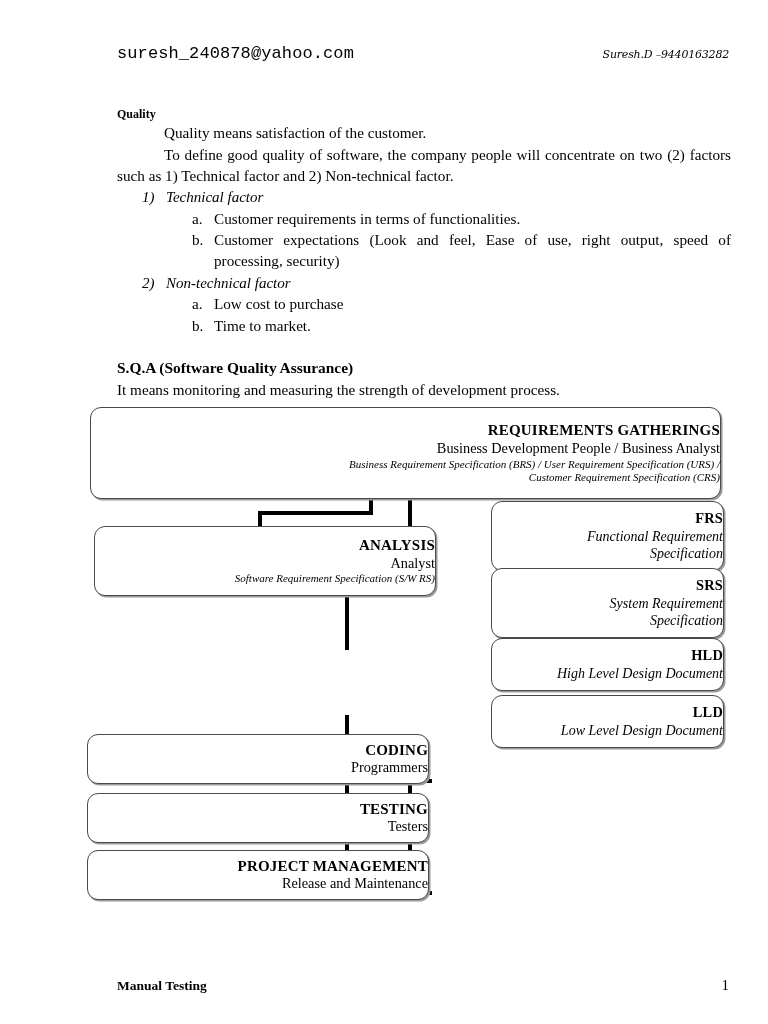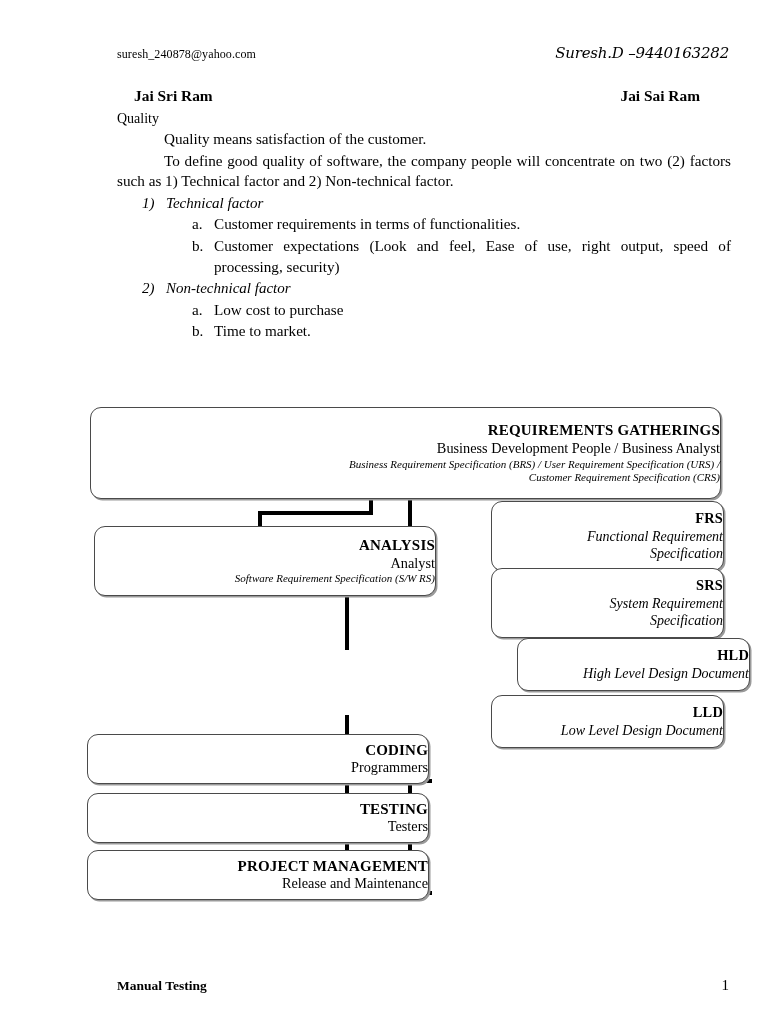--- a/index.html
+++ b/index.html
@@ -21,28 +21,28 @@
     position: absolute;
     top: 44px;
     left: 117px;
     width: 612px;
     display: flex;
     justify-content: space-between;
     align-items: baseline;
     font-size: 11.5px;
   }
   .hdr-email {
-    font-family: Liberation Serif, serif;
-    font-size: 12px;
+    font-family: Liberation Mono, monospace;
+    font-size: 17px;
     letter-spacing: .1px;
   }
   .hdr-contact {
     font-family: "DejaVu Serif", "Liberation Serif", serif;
     font-style: italic;
-    font-size: 15px;
+    font-size: 11px;
     letter-spacing: -.2px;
   }
 
   
   .doc-body {
     position: absolute;
     top: 86px;
     left: 117px;
     width: 614px;
     font-size: 15.2px;
@@ -50,23 +50,23 @@
   }
   .salutation-row {
     display: flex;
     justify-content: space-between;
     font-weight: bold;
     font-size: 15.4px;
     padding-left: 17px;
     padding-right: 31px;
   }
   .sec-heading {
-    font-weight: normal;
-    font-size: 14px;
-    margin-top: 2px;
+    font-weight: bold;
+    font-size: 12px;
+    margin-top: 20px;
   }
   .para {
     text-indent: 47px;
     margin-top: 1px;
     text-align: justify;
   }
   .para.justified {
     text-align: justify;
     text-align-last: left;
   }
@@ -152,24 +152,20 @@
 </head>
 <body>
 
 <div class="page-header">
   <span class="hdr-email">suresh_240878@yahoo.com</span>
   <span class="hdr-contact">Suresh.D –9440163282</span>
 </div>
 
 <div class="doc-body">
 
-  <div class="salutation-row">
-    <span>Jai Sri Ram</span>
-    <span>Jai Sai Ram</span>
-  </div>
 
   <div class="sec-heading">Quality</div>
 
   <div class="para">Quality means satisfaction of the customer.</div>
 
   <div class="para justified">To define good quality of software, the company people will concentrate on two (2) factors such as 1) Technical factor and 2) Non-technical factor.</div>
 
   <div class="num-item">
     <span class="marker">1)</span><span>Technical factor</span>
   </div>
@@ -193,20 +189,24 @@
     <div class="alpha-item">
       <span class="marker">a.</span>
       <span class="atext">Low cost to purchase</span>
     </div>
     <div class="alpha-item">
       <span class="marker">b.</span>
       <span class="atext">Time to market.</span>
     </div>
   </div>
 
+  <div class="sqa-block">
+    <div class="sqa-title">S.Q.A (Software Quality Assurance)</div>
+    <div class="sqa-sub">It means monitoring and measuring the strength of development process.</div>
+  </div>
 </div>
 
 <div class="diagram">
 
   <div class="conn" style="left:369px; top:90px; width:4px; height:20px;"></div>
   <div class="conn" style="left:258px; top:106px; width:115px; height:4px;"></div>
   <div class="conn" style="left:258px; top:106px; width:4px; height:17px;"></div>
 
   <div class="conn" style="left:345px; top:188px; width:4px; height:57px;"></div>
 
@@ -243,21 +243,21 @@
     <div class="t3">Specification</div>
   </div>
 
   <div class="dbox small" style="left:491px; top:163px; width:233px; height:70px;">
     <div class="t1">SRS</div>
     <div class="t3">System Requirement</div>
     <div class="t3">Specification</div>
   </div>
 
 
-  <div class="dbox small" style="left:517px; top:233px; width:233px; height:53px;">
+  <div class="dbox small" style="left:491px; top:233px; width:233px; height:53px;">
     <div class="t1">HLD</div>
     <div class="t3">High Level Design Document</div>
   </div>
 
   <div class="dbox small" style="left:491px; top:290px; width:233px; height:53px;">
     <div class="t1">LLD</div>
     <div class="t3">Low Level Design Document</div>
   </div>
 
   <div class="dbox" style="left:87px; top:329px; width:342px; height:50px;">

